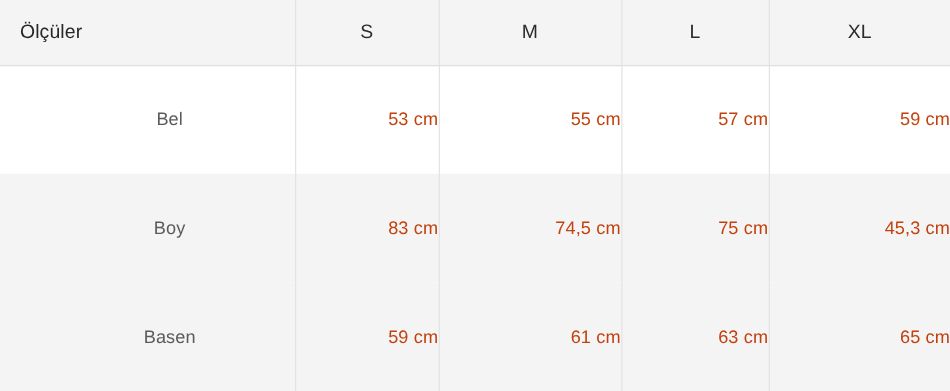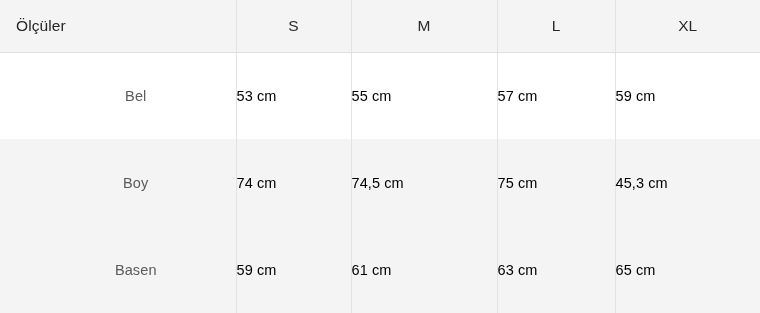--- a/index.html
+++ b/index.html
@@ -54,23 +54,23 @@
   thead th.label-head {
     text-align: left;
     padding-left: 16px;
     color: #262626;
   }
 
   tbody tr.row-odd  { background: #ffffff; }
   tbody tr.row-even { background: #f4f4f4; }
 
   tbody td {
-    color: #000000;
+    color: #c2410c;
     font-size: 14.5px;
-    text-align: left;
+    text-align: right;
     letter-spacing: 0.1px;
   }
   tbody td.row-label {
     text-align: center;
     padding-left: 36px;
     color: #5b5b5b;
   }
 </style>
 </head>
 <body>
@@ -95,21 +95,21 @@
   <tbody>
     <tr class="row-odd">
       <td class="row-label">Bel</td>
       <td>53 cm</td>
       <td>55 cm</td>
       <td>57 cm</td>
       <td>59 cm</td>
     </tr>
     <tr class="row-even">
       <td class="row-label">Boy</td>
-      <td>74 cm</td>
+      <td>83 cm</td>
       <td>74,5 cm</td>
       <td>75 cm</td>
       <td>45,3 cm</td>
     </tr>
     <tr class="row-even">
       <td class="row-label">Basen</td>
       <td>59 cm</td>
       <td>61 cm</td>
       <td>63 cm</td>
       <td>65 cm</td>

